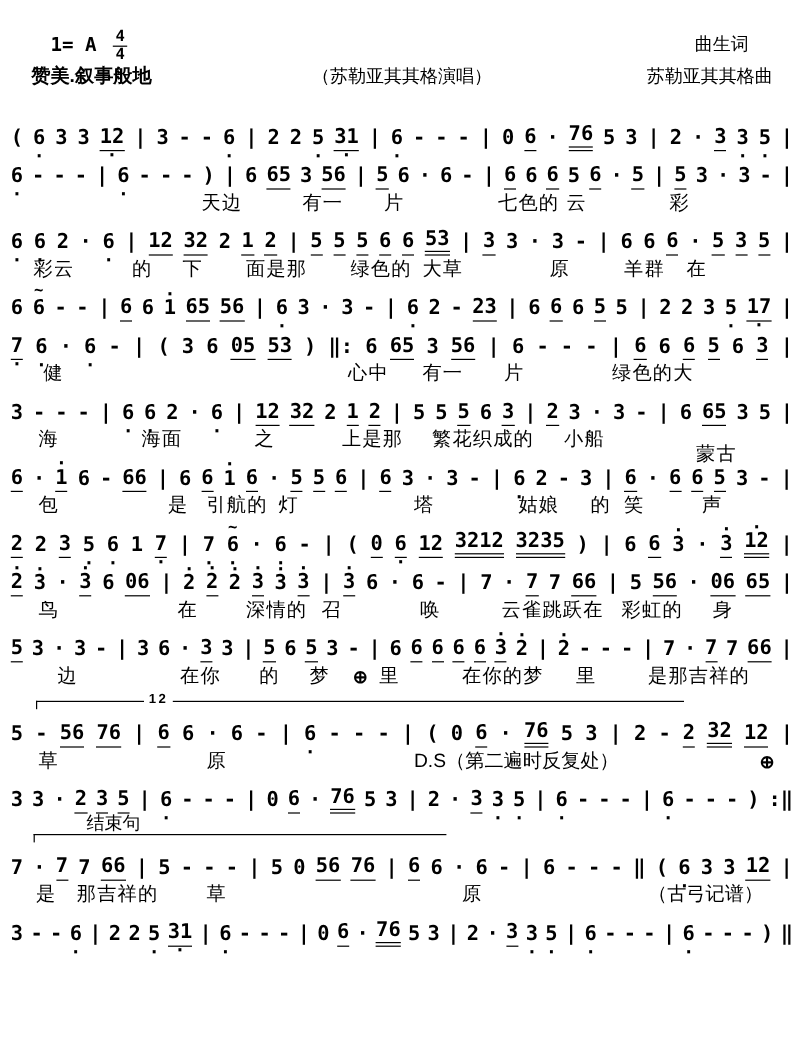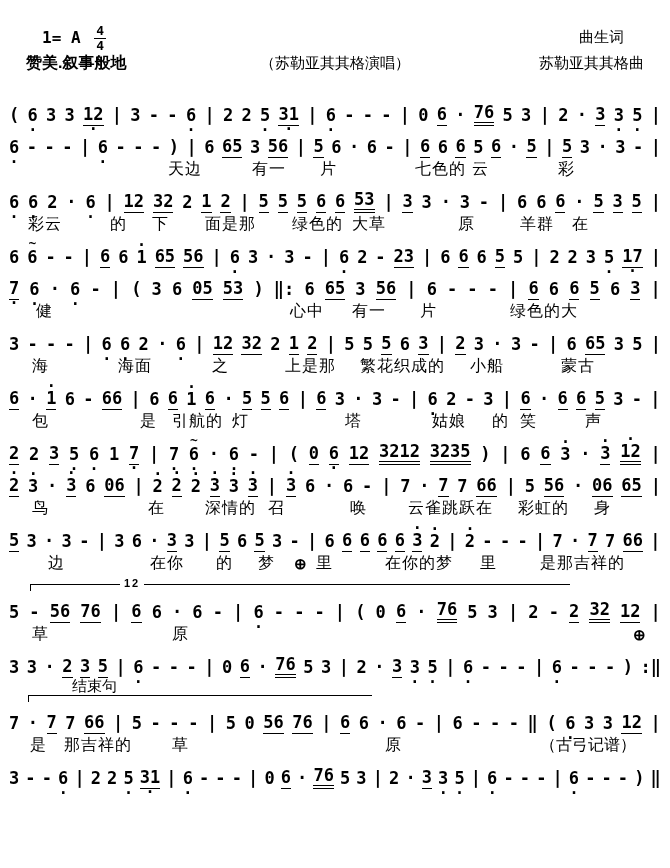--- a/index.html
+++ b/index.html
@@ -312,21 +312,21 @@
         <span class="tok">5</span>
         <span class="tok">|</span>
       </div>
       <div class="lyric-row">
         <span style="left: 32px;">海</span>
         <span style="left: 118px;">海面</span>
         <span style="left: 212px;">之</span>
         <span style="left: 285px;">上是那</span>
         <span style="left: 360px;">繁花织成的</span>
         <span style="left: 470px;">小船</span>
-        <span style="left: 561px;">蒙古</span>
+        <span style="left: 580px; margin-top: 12px;">蒙古</span>
       </div>
       <div class="note-row">
         <span class="tok u">6</span>
         <span class="tok">·</span>
         <span class="tok u h">1</span>
         <span class="tok">6</span>
         <span class="tok">-</span>
         <span class="tok u">66</span>
         <span class="tok">|</span>
         <span class="tok">6</span>
@@ -433,21 +433,21 @@
         <span class="tok u">06</span>
         <span class="tok u">65</span>
         <span class="tok">|</span>
       </div>
       <div class="lyric-row">
         <span style="left: 32px;">鸟</span>
         <span style="left: 148px;">在</span>
         <span style="left: 205px;">深情的</span>
         <span style="left: 268px;">召</span>
         <span style="left: 350px;">唤</span>
-        <span style="left: 408px; text-align: right;">云雀跳跃在</span>
+        <span style="left: 418px; text-align: right;">云雀跳跃在</span>
         <span style="left: 518px;">彩虹的</span>
         <span style="left: 594px;">身</span>
       </div>
       <div class="note-row">
         <span class="tok u">5</span>
         <span class="tok">3</span>
         <span class="tok">·</span>
         <span class="tok">3</span>
         <span class="tok">-</span>
         <span class="tok">|</span>
@@ -527,20 +527,21 @@
         <span class="tok">2</span>
         <span class="tok">-</span>
         <span class="tok u">2</span>
         <span class="tok w">32</span>
         <span class="tok u">12</span>
         <span class="tok">|</span>
       </div>
       <div class="lyric-row">
         <span style="left: 32px;">草</span>
         <span style="left: 172px;">原</span>
+        <span class="note-text" style="left: 345px;">D.S（第二遍时反复处）</span>
         <span class="coda" style="left: 633px;">⊕</span>
       </div>
       <div class="note-row">
         <span class="tok">3</span>
         <span class="tok">3</span>
         <span class="tok">·</span>
         <span class="tok u">2</span>
         <span class="tok u">3</span>
         <span class="tok u">5</span>
         <span class="tok">|</span>

